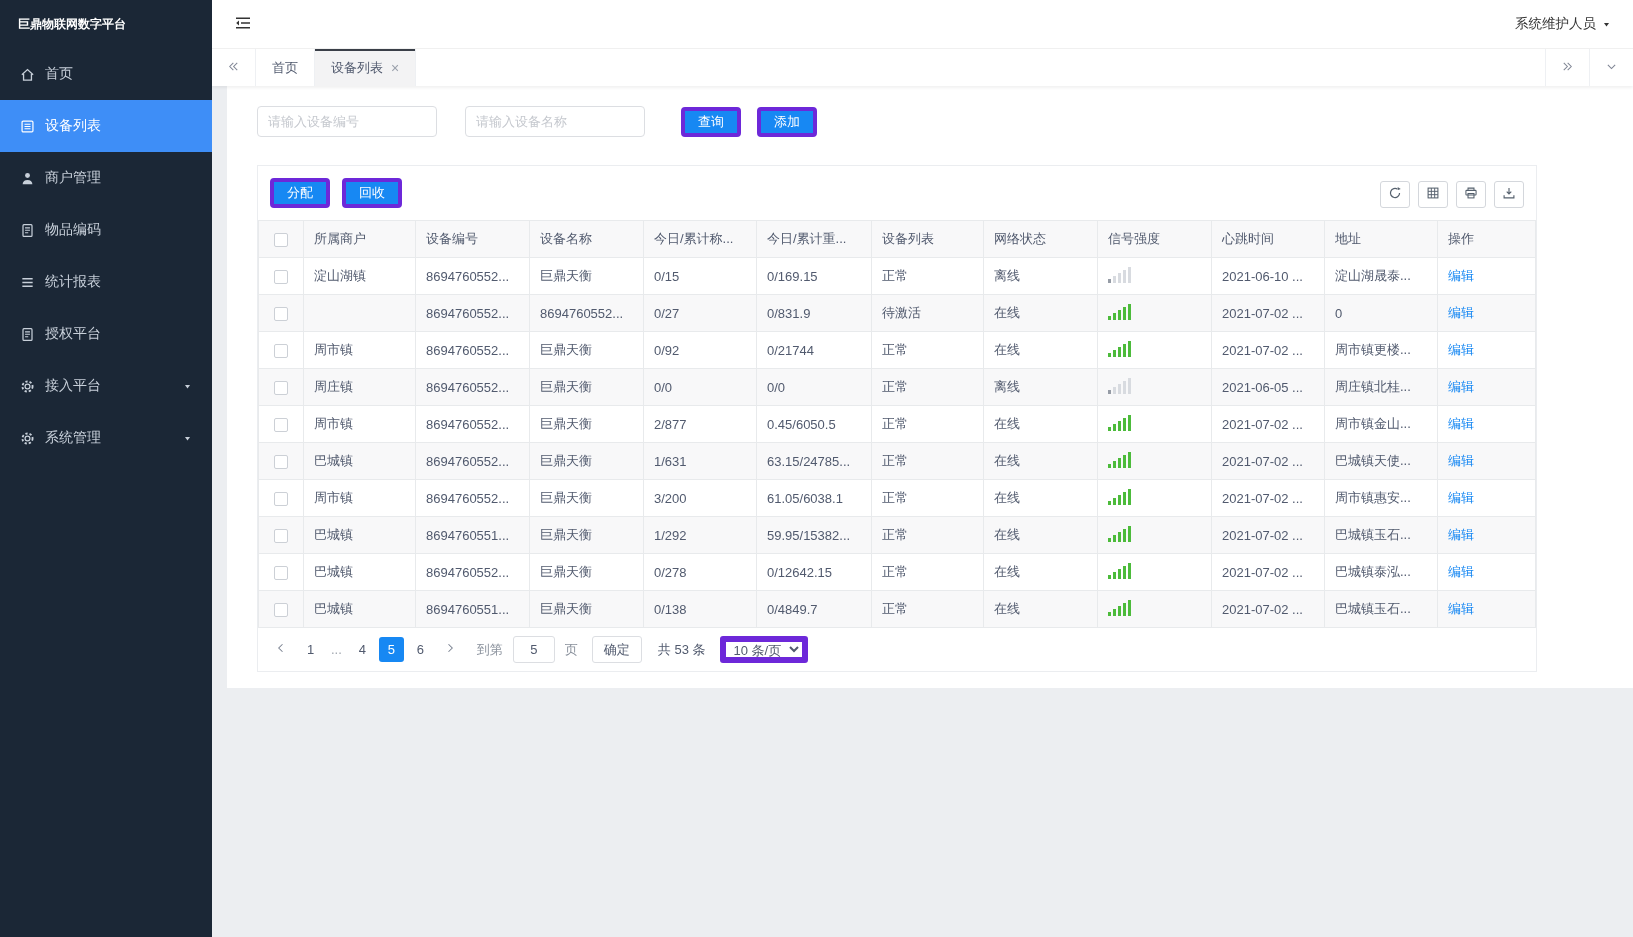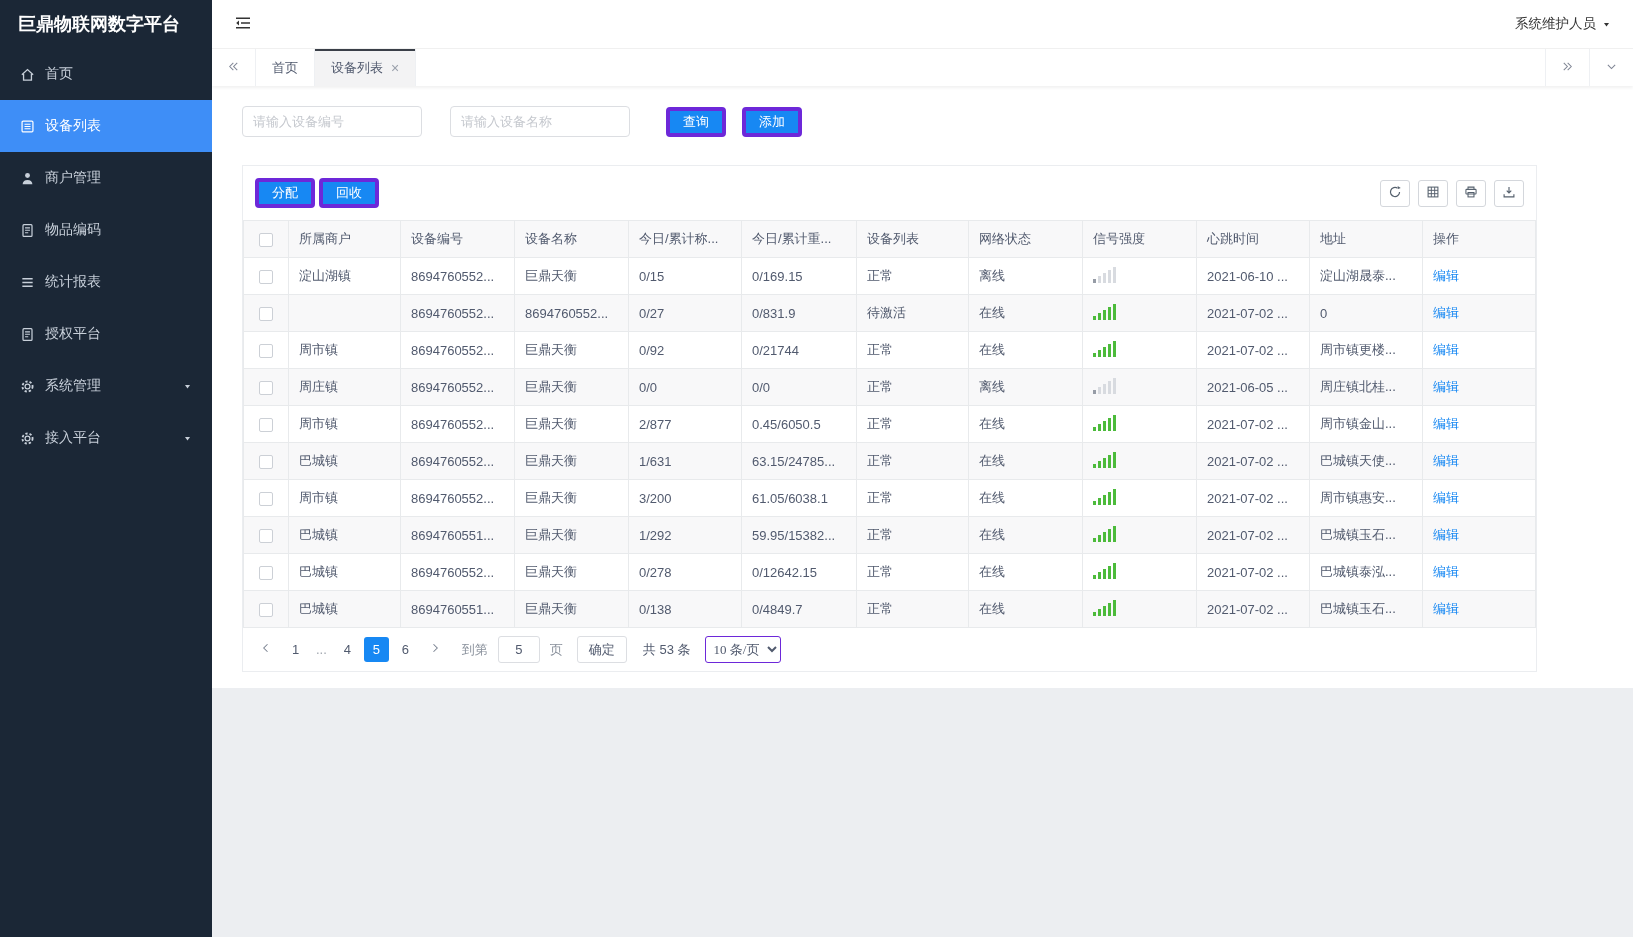--- a/index.html
+++ b/index.html
@@ -8,21 +8,21 @@
     width:1633px; height:937px; overflow:hidden;
     background:#eceef1;
     font-family:"Liberation Sans","DejaVu Sans",sans-serif;
     font-size:13px; color:#515a6e;
   }
   .app { display:flex; width:100%; height:100%; }
 
   
   .sidebar { width:212px; flex:0 0 212px; background:#1b2736; color:#c8d0da; }
   .logo { height:48px; display:flex; align-items:center; padding:0 18px;
-          color:#fff; font-size:18px; font-weight:bold; white-space:nowrap; }
+          color:#fff; font-size:12px; font-weight:bold; white-space:nowrap; }
   .menu-item { height:52px; display:flex; align-items:center; gap:10px;
                padding:0 20px; font-size:14px; cursor:pointer; color:#c8d0da; }
   .menu-item.active { background:#3e8ef7; color:#fff; }
   .mi-icon, .mi-caret { display:inline-flex; }
   .mi-icon svg { width:15px; height:15px; }
   .mi-caret { margin-left:auto; }
   .mi-caret svg { width:9px; height:9px; }
 
   
   .main { flex:1; display:flex; flex-direction:column; min-width:0; }
@@ -46,31 +46,31 @@
   .tabs { display:flex; align-items:stretch; flex:1; }
   .tab { display:flex; align-items:center; gap:8px; padding:0 16px; font-size:13px;
          color:#515a6e; cursor:pointer; border-right:1px solid #eef0f3;
          position:relative; background:#fff; }
   .tab.active { background:#f3f3f4; }
   .tab.active::before { content:""; position:absolute; top:0; left:0; right:0;
                         height:2px; background:#3a3f48; }
   .tab-close { color:#9aa0ab; font-size:14px; line-height:1; }
 
   
-  .content { background:#fff; padding:20px 96px 16px 30px; }
+  .content { background:#fff; padding:20px 96px 16px 30px;margin-left:15px; }
   .search-row { display:flex; align-items:center; gap:28px; margin-bottom:28px; }
   .btn-group { display:flex; gap:16px; margin-left:8px; }
   .search-input { width:180px; height:31px; border:1px solid #dcdee2; border-radius:4px;
                   padding:0 10px; font-size:13px; color:#515a6e; outline:none; font-family:inherit; }
   .search-input::placeholder { color:#c5c8ce; }
   .btn-primary { height:30px; padding:0 13px; background:#1788f3; border:4px solid #6d28d9;
                  color:#fff; font-size:13px; border-radius:4px; cursor:pointer; font-family:inherit; }
 
   .panel { border:1px solid #ebedf0; }
-  .panel-toolbar { display:flex; align-items:center; gap:4px; padding:12px; }
+  .panel-toolbar { display:flex; align-items:flex-end; gap:12px; padding:12px; }
   .tool-icons { margin-left:auto; display:flex; gap:8px; }
   .icon-btn { width:30px; height:27px; border:1px solid #d4d7dc; border-radius:3px;
               background:#fff; display:inline-flex; align-items:center; justify-content:center;
               color:#55606d; cursor:pointer; }
   .icon-btn svg { width:14px; height:14px; }
 
   table.grid { width:100%; border-collapse:collapse; table-layout:fixed; }
   .grid th, .grid td { border:1px solid #e8eaec; height:37px; padding:0 10px;
                        text-align:left; font-weight:normal; font-size:13px; color:#515a6e;
                        overflow:hidden; white-space:nowrap; text-overflow:ellipsis; }
@@ -98,22 +98,22 @@
   .page-ellipsis { color:#a0a6af; padding:0 4px; }
   .goto-label { color:#8a919c; margin-left:10px; }
   .page-unit { color:#8a919c; }
   .goto-input { width:42px; height:27px; border:1px solid #dcdee2; border-radius:3px;
                 text-align:center; font-size:13px; color:#515a6e; outline:none;
                 margin:0 6px; font-family:inherit; }
   .confirm-btn { height:27px; padding:0 11px; margin-left:10px; background:#fff;
                  border:1px solid #dcdee2; border-radius:3px; font-size:13px;
                  color:#515a6e; cursor:pointer; font-family:inherit; }
   .total { margin-left:12px; }
-  .page-size { height:27px; margin-left:10px; border:1px solid #6d28d9; border-radius:3px;
-               background:#fff; color:#515a6e; font-size:13px; font-family:Liberation Serif, serif;
+  .page-size { height:27px; margin-left:10px; border:6px solid #6d28d9; border-radius:3px;
+               background:#fff; color:#515a6e; font-size:13px; font-family:Liberation Sans, sans-serif;
                outline:none; padding:0 4px; }
 </style>
 </head>
 <body>
 
 <div class="app">
 
   <aside class="sidebar">
     <div class="logo">巨鼎物联网数字平台</div>
     <nav id="sidebar-menu">
@@ -170,35 +170,35 @@
           </span>
           <span class="mi-label">授权平台</span>
         </div>
         <div class="menu-item">
           <span class="mi-icon">
             <svg viewBox="0 0 16 16">
               <circle cx="8" cy="8" r="2.6" fill="none" stroke="currentColor" stroke-width="1.3"></circle>
               <circle cx="8" cy="8" r="5.4" fill="none" stroke="currentColor" stroke-width="2" stroke-dasharray="2.4 2.1"></circle>
             </svg>
           </span>
-          <span class="mi-label">系统管理</span>
+          <span class="mi-label">接入平台</span>
           <span class="mi-caret">
             <svg viewBox="0 0 16 16">
               <path d="M3.5 5.5h9L8 11.5Z" fill="currentColor"></path>
             </svg>
           </span>
         </div>
         <div class="menu-item">
           <span class="mi-icon">
             <svg viewBox="0 0 16 16">
               <circle cx="8" cy="8" r="2.6" fill="none" stroke="currentColor" stroke-width="1.3"></circle>
               <circle cx="8" cy="8" r="5.4" fill="none" stroke="currentColor" stroke-width="2" stroke-dasharray="2.4 2.1"></circle>
             </svg>
           </span>
-          <span class="mi-label">接入平台</span>
+          <span class="mi-label">系统管理</span>
           <span class="mi-caret">
             <svg viewBox="0 0 16 16">
               <path d="M3.5 5.5h9L8 11.5Z" fill="currentColor"></path>
             </svg>
           </span>
         </div>
       </nav>
   </aside>
 
   <div class="main">

